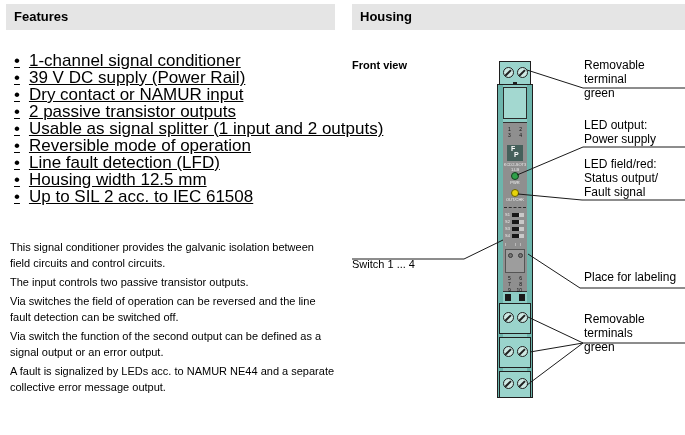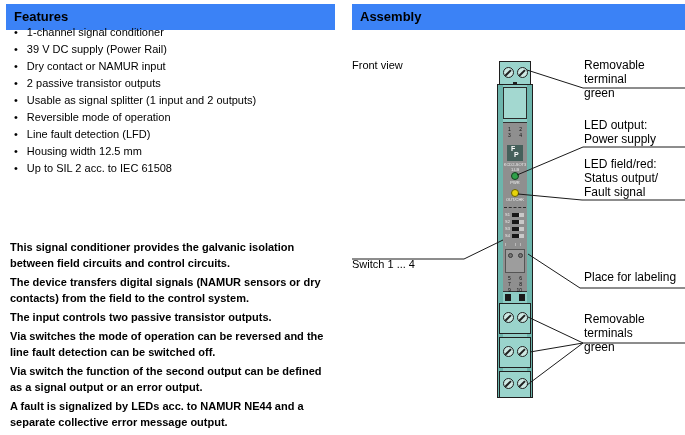--- a/index.html
+++ b/index.html
@@ -1,29 +1,29 @@
 <!DOCTYPE html>
 <html><head>
 <meta charset="utf-8">
 <style>
   html,body{margin:0;padding:0;background:#ffffff;}
   .stage{position:relative;width:685px;height:435px;background:#ffffff;overflow:hidden;
          font-family:"Liberation Sans",sans-serif;color:#000;}
-  .band{position:absolute;height:26px;background:#3b82f6;font-weight:bold;font-size:13px;
+  .band{position:absolute;height:26px;background:#e5e5e5;font-weight:bold;font-size:13px;
         line-height:26px;padding-left:8px;box-sizing:border-box;}
   .band-features{left:6px;top:4px;width:329px;}
   .band-function{left:6px;top:203px;width:329px;}
   .band-assembly{left:352px;top:4px;width:333px;}
-  .features-list{position:absolute;left:14px;top:24px;margin:0;padding:0;list-style:none;
-                 font-size:11px;line-height:17px;}
+  .features-list{position:absolute;left:14px;top:52px;margin:0;padding:0;list-style:none;
+                 font-size:17px;line-height:17px;text-decoration:underline;}
   .features-list li::before{content:"\2022";margin-right:9px;}
   .function-text{position:absolute;left:10px;top:239px;width:326px;font-size:11px;line-height:16px;}
-  .function-text p{margin:0 0 3px 0;font-weight:bold;}
+  .function-text p{margin:0 0 3px 0;}
   .label{position:absolute;font-size:11px;line-height:14px;}
-  .bold{font-weight:normal;}
+  .bold{font-weight:bold;}
   .callout{position:absolute;left:584px;font-size:12px;line-height:14px;}
   .callout span{display:block;}
   
   .teal{position:absolute;background:#9ad4cc;border:1px solid #1f1f1f;box-sizing:border-box;}
   .screw{position:absolute;width:11px;height:11px;border-radius:50%;background:#cde8e3;
          border:1px solid #1f1f1f;box-sizing:border-box;}
   .screw i{position:absolute;left:0px;top:3.5px;width:8px;height:1.6px;background:#1f1f1f;
            transform:rotate(-45deg);}
   .housing{position:absolute;left:497px;top:84px;width:36px;height:314px;background:#8ecdc5;
            border:1px solid #1f1f1f;box-sizing:border-box;}
@@ -74,29 +74,28 @@
     <li>2 passive transistor outputs</li>
     <li>Usable as signal splitter (1 input and 2 outputs)</li>
     <li>Reversible mode of operation</li>
     <li>Line fault detection (LFD)</li>
     <li>Housing width 12.5 mm</li>
     <li>Up to SIL 2 acc. to IEC 61508</li>
   </ul>
 
   <div class="function-text">
     <p>This signal conditioner provides the galvanic isolation between field circuits and control circuits.</p>
-    <p>The device transfers digital signals (NAMUR sensors or dry contacts) from the field to the control system.</p>
     <p>The input controls two passive transistor outputs.</p>
-    <p>Via switches the mode of operation can be reversed and the line fault detection can be switched off.</p>
+    <p>Via switches the field of operation can be reversed and the line fault detection can be switched off.</p>
     <p>Via switch the function of the second output can be defined as a signal output or an error output.</p>
     <p>A fault is signalized by LEDs acc. to NAMUR NE44 and a separate collective error message output.</p>
   </div>
 
   <div class="band band-assembly">
-    <span>Assembly</span>
+    <span>Housing</span>
   </div>
   <div class="label bold" style="left:352px;top:58px;">Front view</div>
   <div class="label" style="left:352px;top:245px;margin-top:12px;">Switch 1 ... 4</div>
 
   <div class="teal" style="left:499px;top:61px;width:32px;height:25px;">
     <div class="screw" style="left:3px;top:5px;">
         <i></i>
       </div>
     <div class="screw" style="left:17px;top:5px;">
         <i></i>

